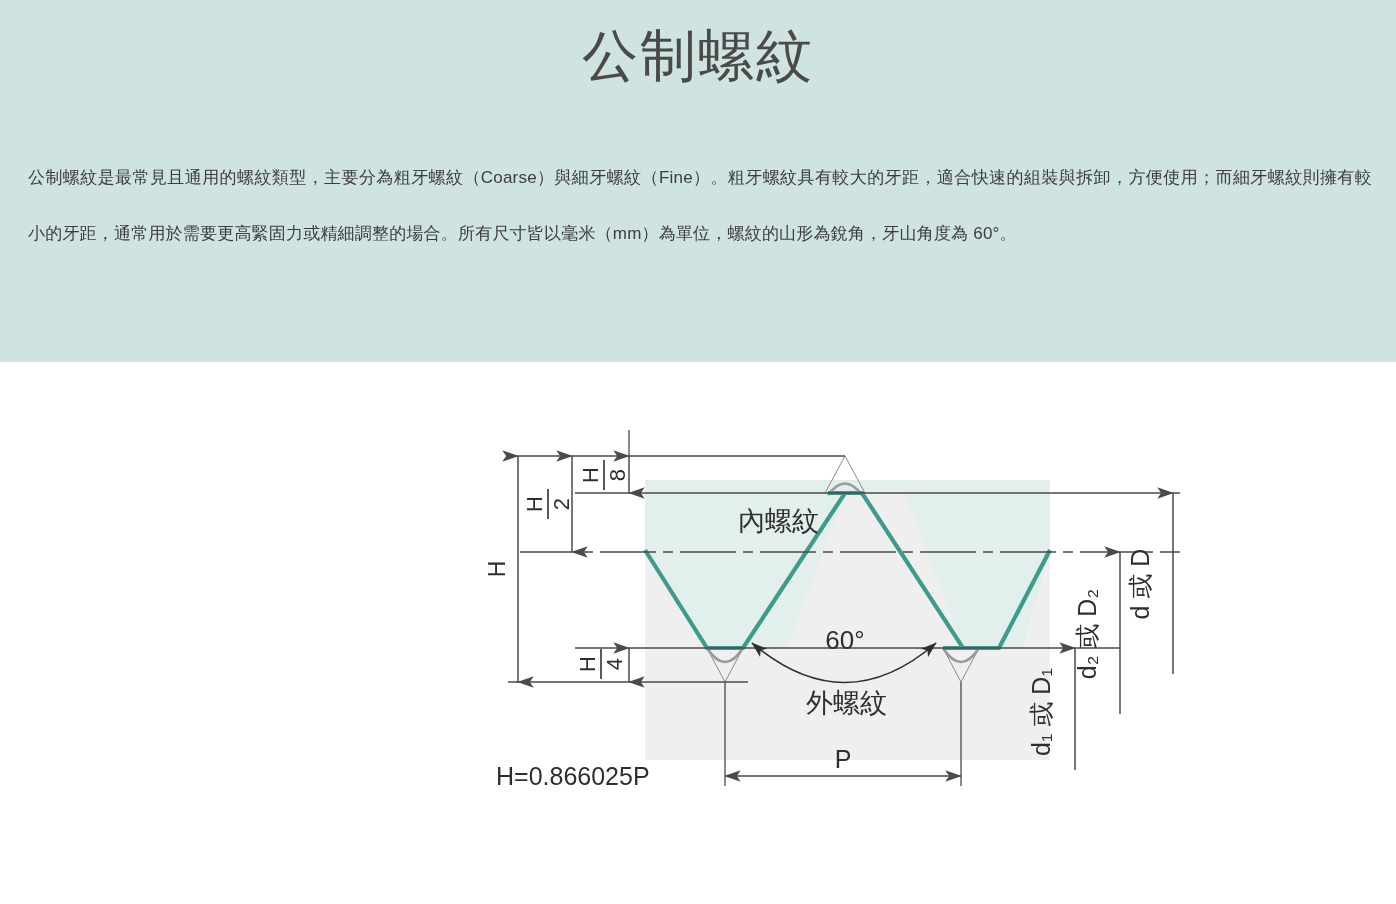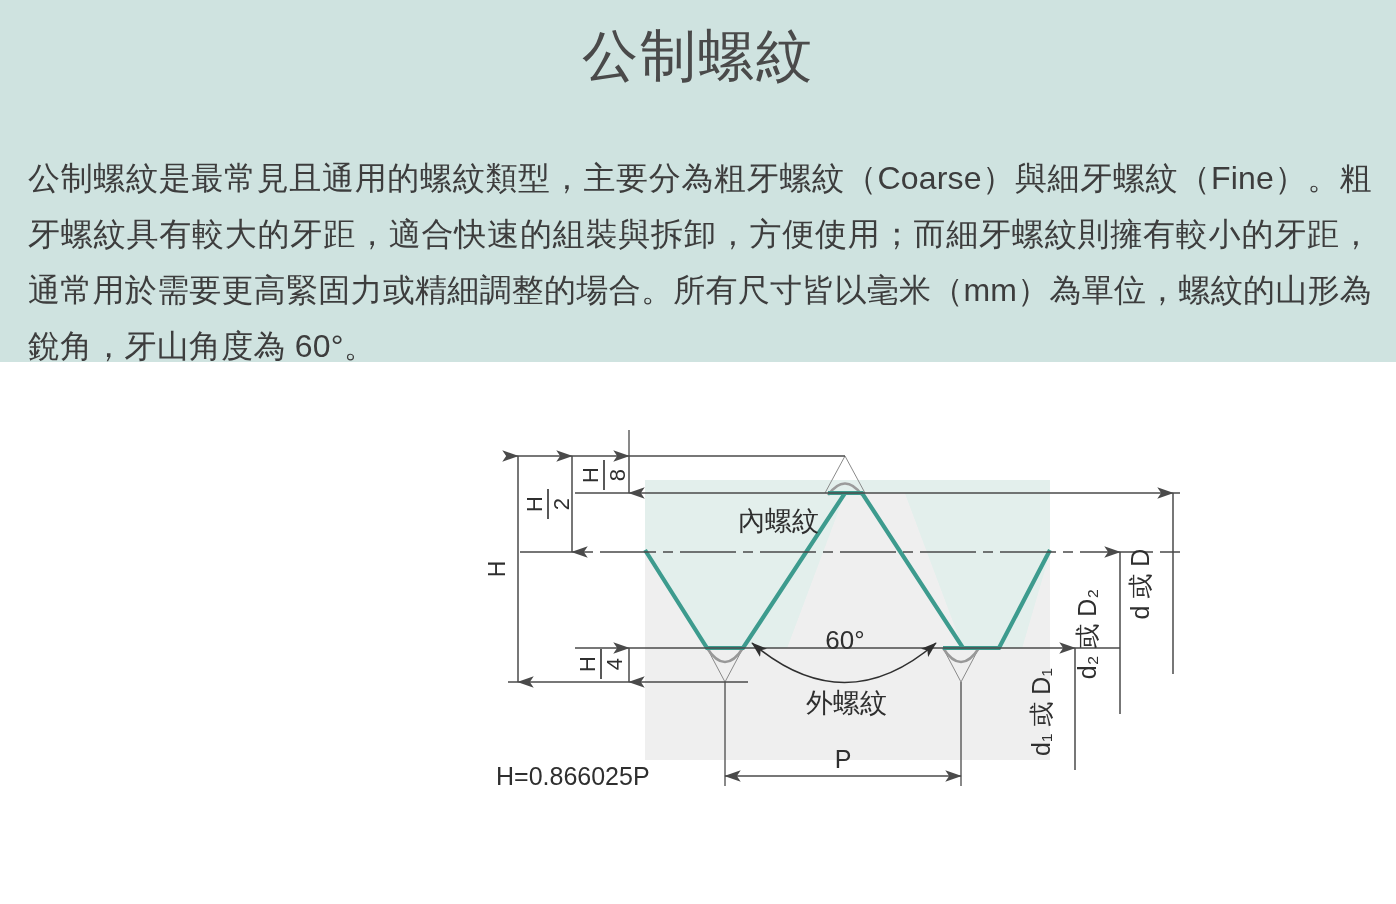--- a/index.html
+++ b/index.html
@@ -21,21 +21,21 @@
   #page-title{
     position:absolute;left:0;top:24px;width:1396px;
     text-align:center;
     font-size:56px;line-height:64px;
     font-weight:400;
     color:#4a4a4a;
     letter-spacing:2px;
   }
   #intro{
     position:absolute;left:28px;top:150px;width:1344px;
-    font-size:32px;
+    font-size:17px;
     line-height:56px;
     color:#3d3d3d;
     text-align:justify;
     letter-spacing:0.2px;
   }
 
   
   #diagram{
     position:absolute;left:0;top:362px;width:1396px;height:542px;
     background:#ffffff;

